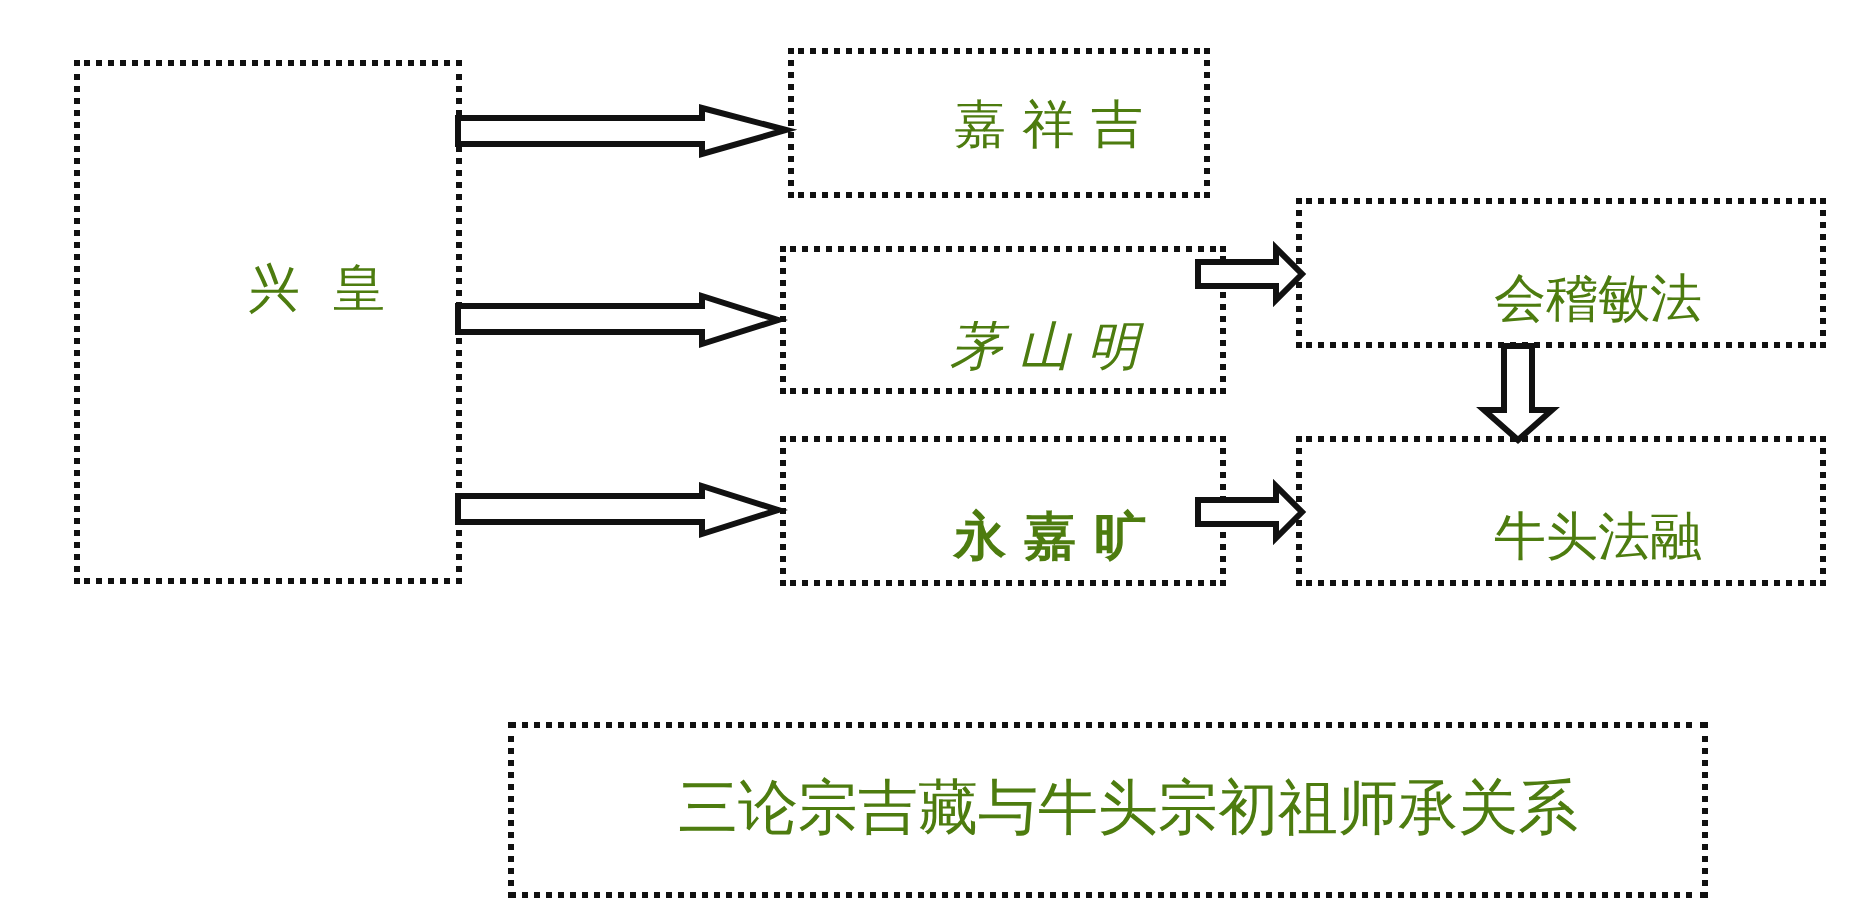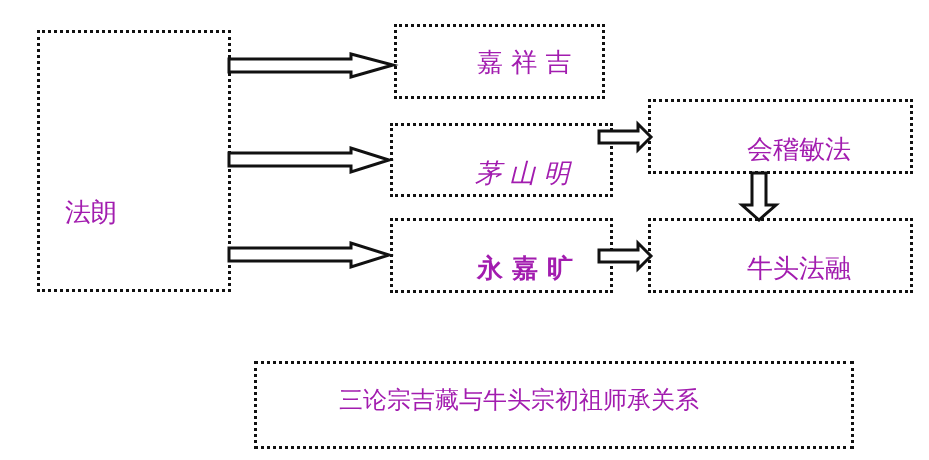--- a/index.html
+++ b/index.html
@@ -1,27 +1,27 @@
 <!DOCTYPE html>
 <html><head>
 <meta charset="utf-8">
 <style>
   html, body { margin: 0; padding: 0; background: #ffffff; }
   body { width: 929px; height: 460px; position: relative; overflow: hidden;
          font-family: "DejaVu Serif", "Liberation Serif", serif; color: #111; }
   .box { position: absolute; box-sizing: border-box; border: 3px dotted #111; background: transparent; }
-  .lbl { position: absolute; font-size: 26px; white-space: pre; color: #a21caf; }
-  .title-lbl { font-family: "DejaVu Sans", "Liberation Sans", sans-serif; font-size: 24px; }
+  .lbl { position: absolute; font-size: 26px; white-space: pre; color: #4d7c0f; }
+  .title-lbl { font-family: "DejaVu Sans", "Liberation Sans", sans-serif; font-size: 30px; }
   svg.arrows { position: absolute; left: 0; top: 0; width: 929px; height: 460px; overflow: visible; }
 </style>
 </head>
 <body>
 
 <div class="box" style="left:37px; top:30px; width:194px; height:262px;">
-  <span class="lbl" style="left:25px; top:162px;">法朗</span>
+  <span class="lbl" style="left:84px; top:94px;">兴  皇</span>
 </div>
 
 <div class="box" style="left:394px; top:24px; width:211px; height:75px;">
   <span class="lbl" style="left:80px; top:18px;">嘉 祥 吉</span>
 </div>
 <div class="box" style="left:390px; top:123px; width:223px; height:74px;">
   <span class="lbl" style="left:82px; top:30px;font-style:italic;">茅 山 明</span>
 </div>
 <div class="box" style="left:390px; top:218px; width:223px; height:75px;font-weight:bold;">
   <span class="lbl" style="left:84px; top:30px;">永 嘉 旷</span>

